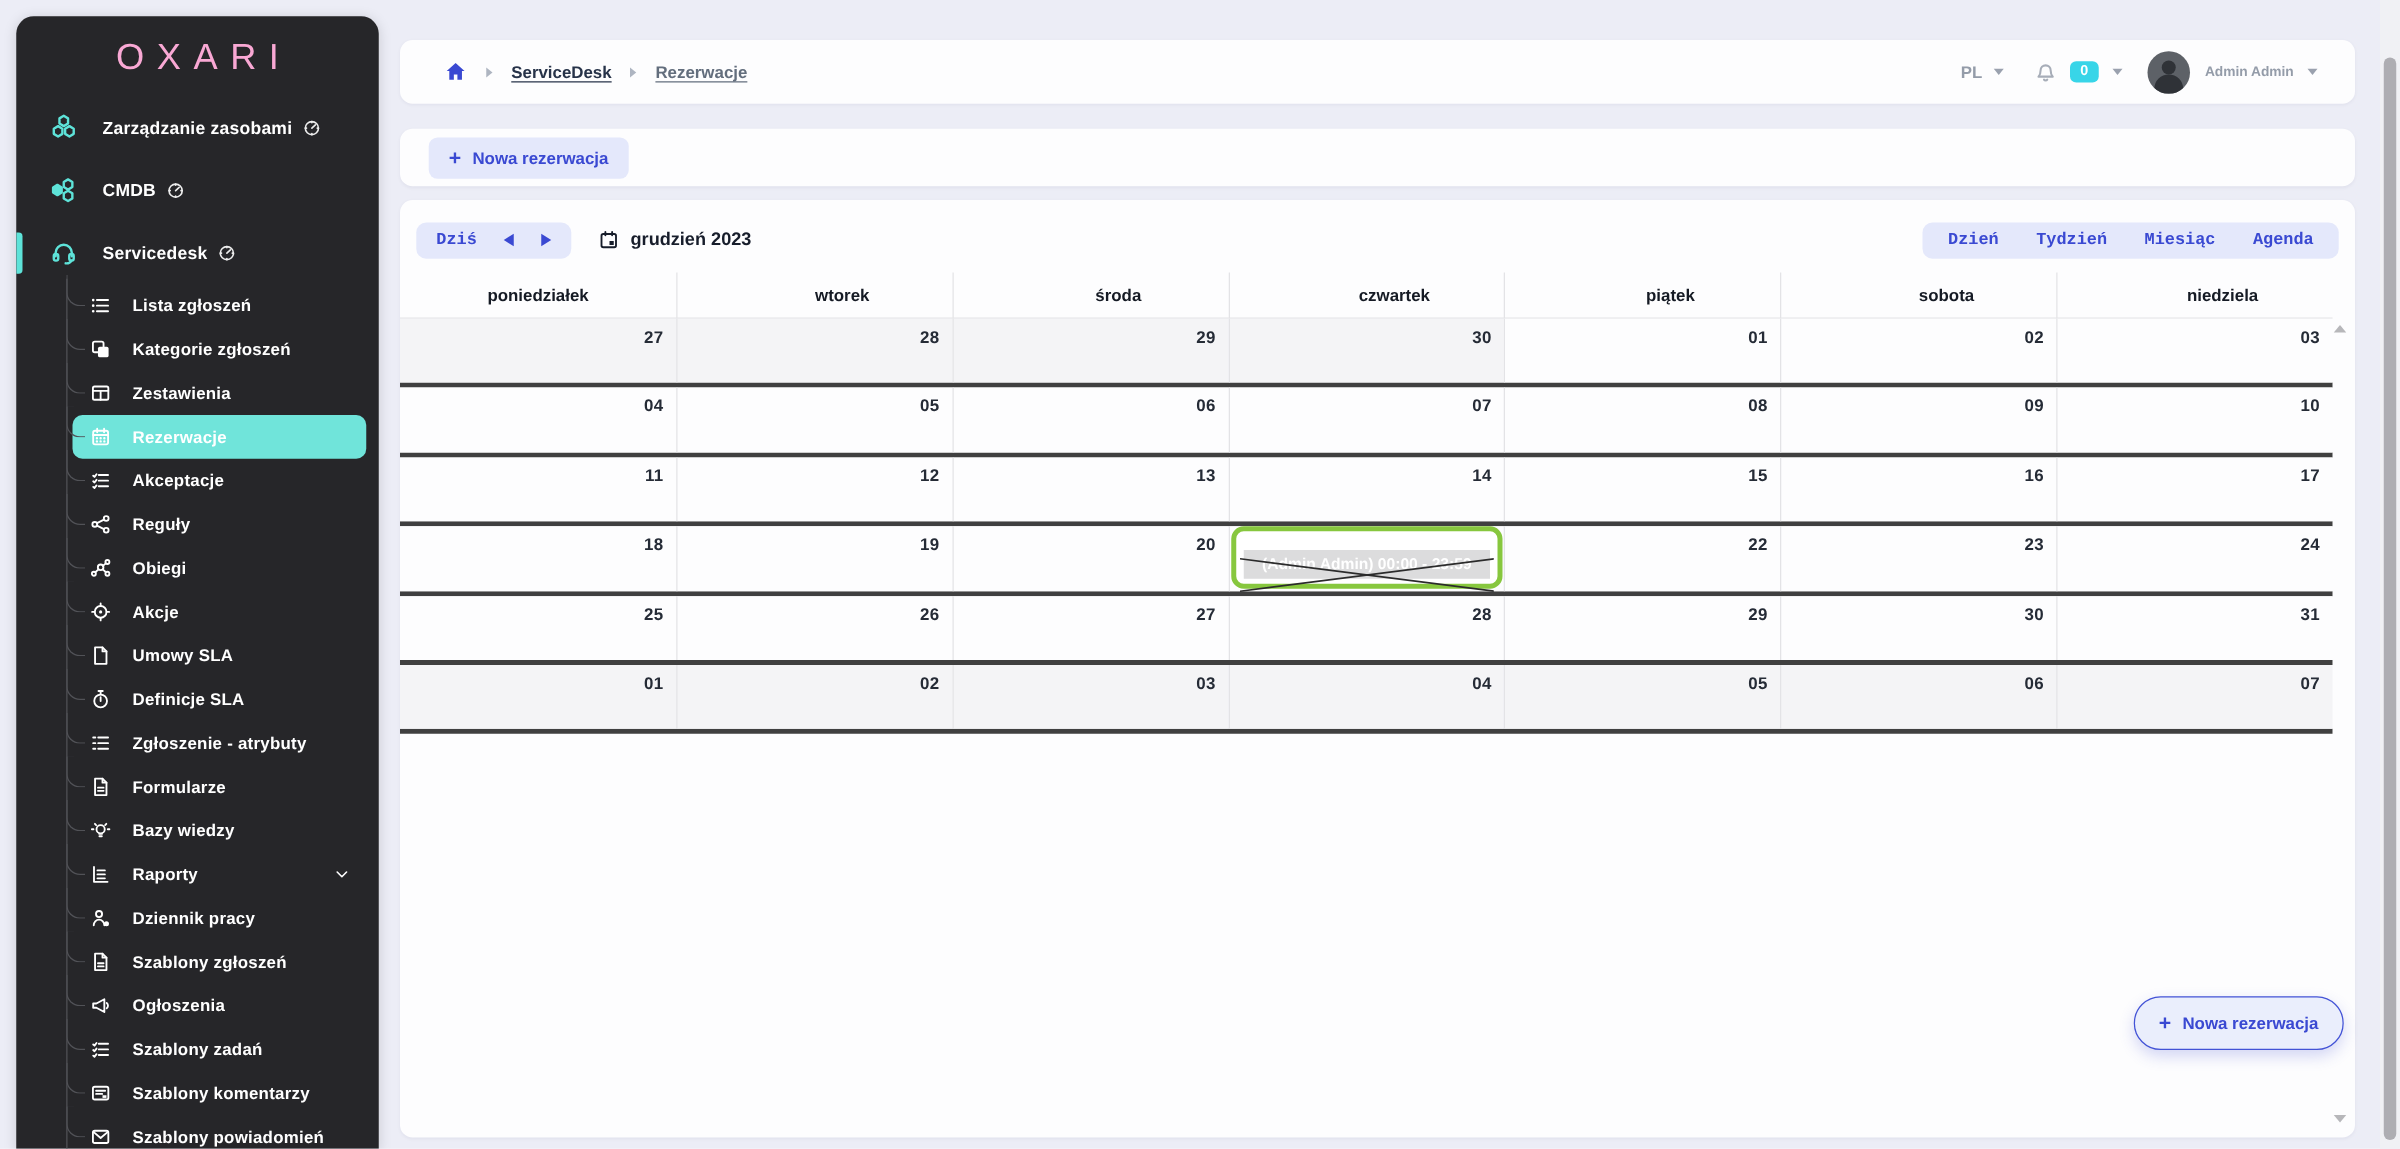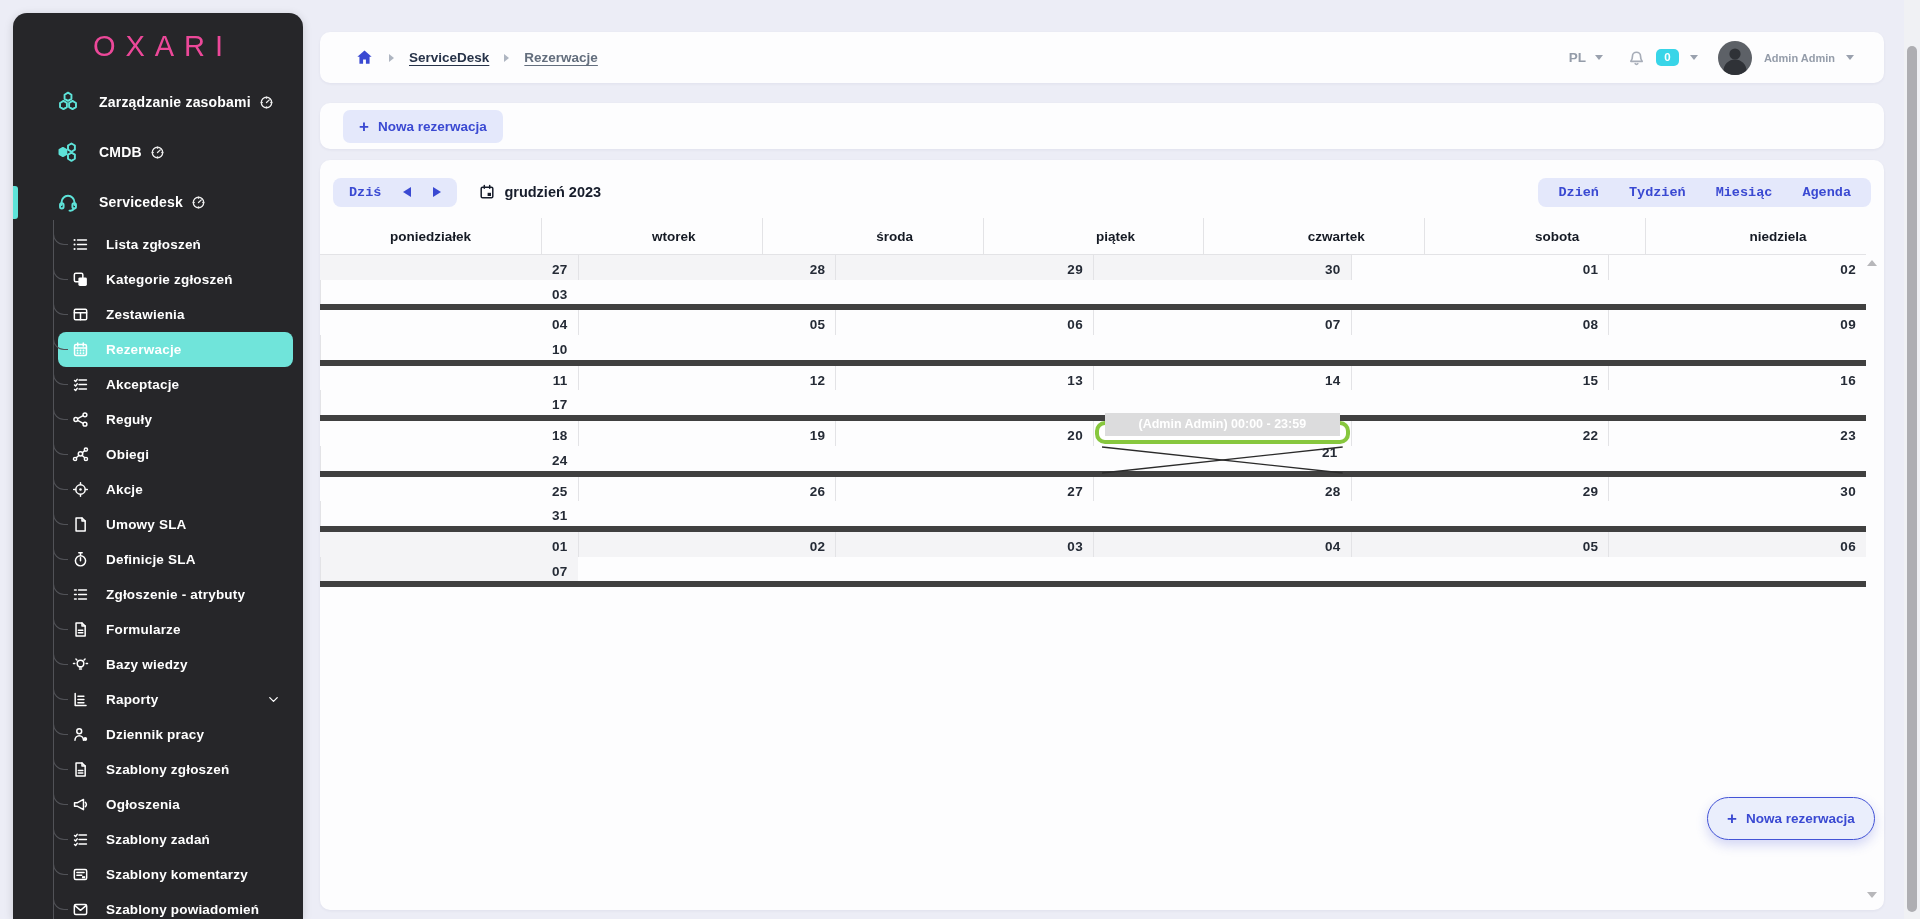--- a/index.html
+++ b/index.html
@@ -13,24 +13,24 @@
   svg { display:block; }
 
   
   #sidebar {
     position:absolute; left:13px; top:13px; width:290px; height:906px;
     background:#262629; border-radius:14px 14px 0 0; color:#fff;
     box-shadow:0 2px 10px rgba(0,0,0,.15); overflow:hidden;
   }
   .logo {
     height:50px; margin-top:8px; display:flex; align-items:center; justify-content:center;
-    color:#ec4899; font-size:29px; font-weight:400; letter-spacing:10px; padding-left:10px;
+    color:#f9a8d4; font-size:29px; font-weight:400; letter-spacing:10px; padding-left:10px;
   }
   .top-items { margin-top:6px; }
-  .top-items li { height:50px; display:flex; align-items:center; padding-left:44px; cursor:pointer; }
+  .top-items li { height:50px; display:flex; align-items:center; padding-left:27px; cursor:pointer; }
   .top-icon { width:22px; height:22px; color:#5ee3d9; flex:0 0 auto; }
   .top-label { margin-left:20px; font-size:14px; font-weight:700; color:#fff; letter-spacing:.2px; }
   .gauge { width:15px; height:15px; margin-left:8px; color:#ededed; }
   .edge-indicator {
     position:absolute; left:0; top:173px; width:5px; height:33px;
     background:#5ee3d9; border-radius:0 3px 3px 0;
   }
   .submenu { position:relative; }
   .tree-line { position:absolute; left:40px; top:-4px; bottom:-40px; border-left:1px solid #515257; }
   li.sub {
@@ -95,21 +95,21 @@
   .month-group { margin-left:22px; display:flex; align-items:center; gap:9px; color:#171d2b; font-size:14.5px; font-weight:600; }
   .cal-glyph { width:16px; height:16px; color:#171d2b; }
   .pill-views { margin-left:auto; gap:30px; padding:0 20px; }
   .pill-views span { cursor:pointer; white-space:nowrap; }
 
   
   .grid-wrap { position:absolute; left:0; top:58px; width:1546px; }
   .hdr-row { display:grid; grid-template-columns:repeat(7,1fr); height:37px; border-bottom:1px solid #e3e3e6; }
   .hcell { text-align:center; line-height:37px; font-size:13.5px; font-weight:700; color:#151a24; }
   .hcell + .hcell { border-left:1px solid #e3e3e6;padding-left:44px; }
-  .cal-row { display:grid; grid-template-columns:repeat(6,1fr); height:55.4px; border-bottom:6px solid #404040; }
+  .cal-row { display:grid; grid-template-columns:repeat(7,1fr); height:55.4px; border-bottom:4px solid #404040; }
   .cell { position:relative; background:#fdfdfe; }
   .cell + .cell { border-left:1px solid #e3e3e6; }
   .cell.off { background:#f4f4f6; }
   .dnum { position:absolute; top:7px; right:10px; font-size:13.5px; font-weight:600; color:#252b36; letter-spacing:.3px; }
   .hl {
     position:absolute; inset:0 1px 2px 1px; border:4px solid #87c73e; border-radius:10px;
     background:#fff; z-index:2;
   }
   .hl .dnum { top:20px; right:8px; }
   .evt {
@@ -487,22 +487,22 @@
         <span>Miesiąc</span>
         <span>Agenda</span>
       </div>
   </div>
 
   <div class="grid-wrap">
     <div class="hdr-row">
         <div class="hcell">poniedziałek</div>
         <div class="hcell">wtorek</div>
         <div class="hcell">środa</div>
+        <div class="hcell">czwartek</div>
         <div class="hcell">piątek</div>
-        <div class="hcell">czwartek</div>
         <div class="hcell">sobota</div>
         <div class="hcell">niedziela</div>
       </div>
     <div id="rows-holder">
         <div class="cal-row">
           <div class="cell off">
             <span class="dnum">27</span>
           </div>
           <div class="cell off">
             <span class="dnum">28</span>

